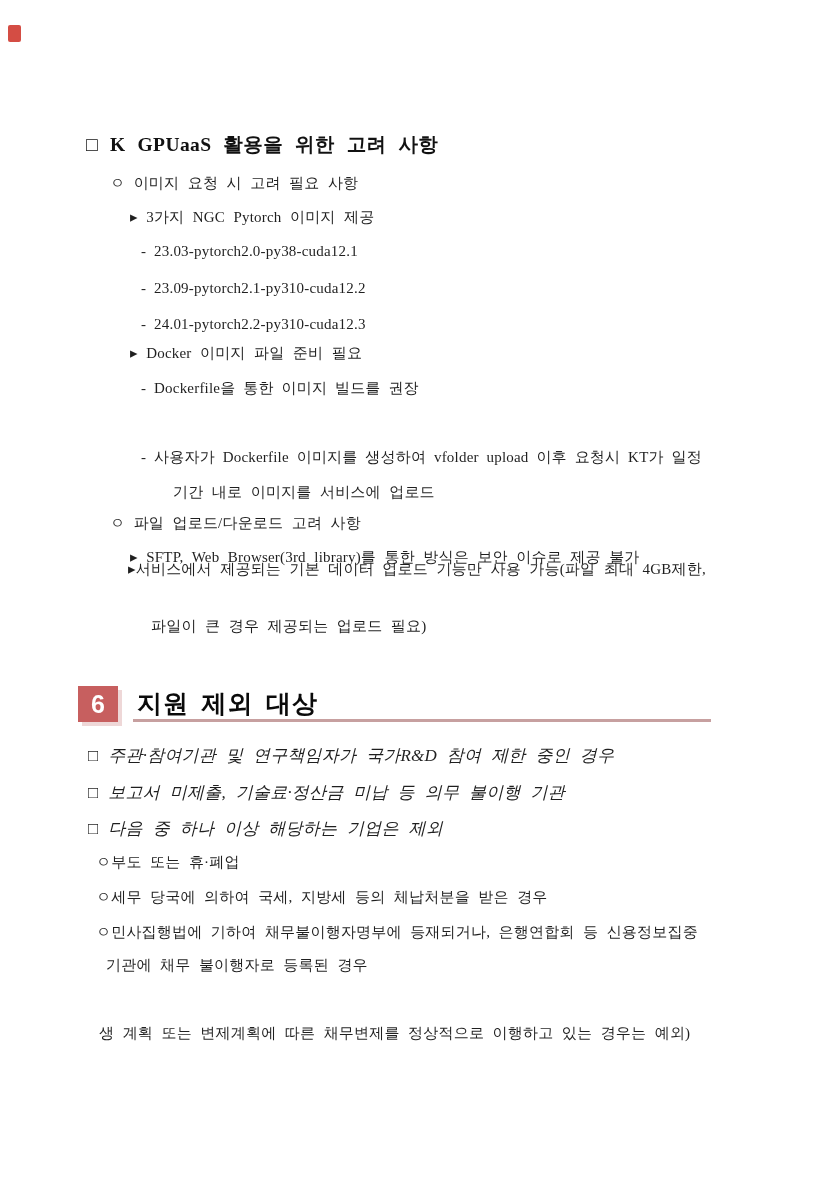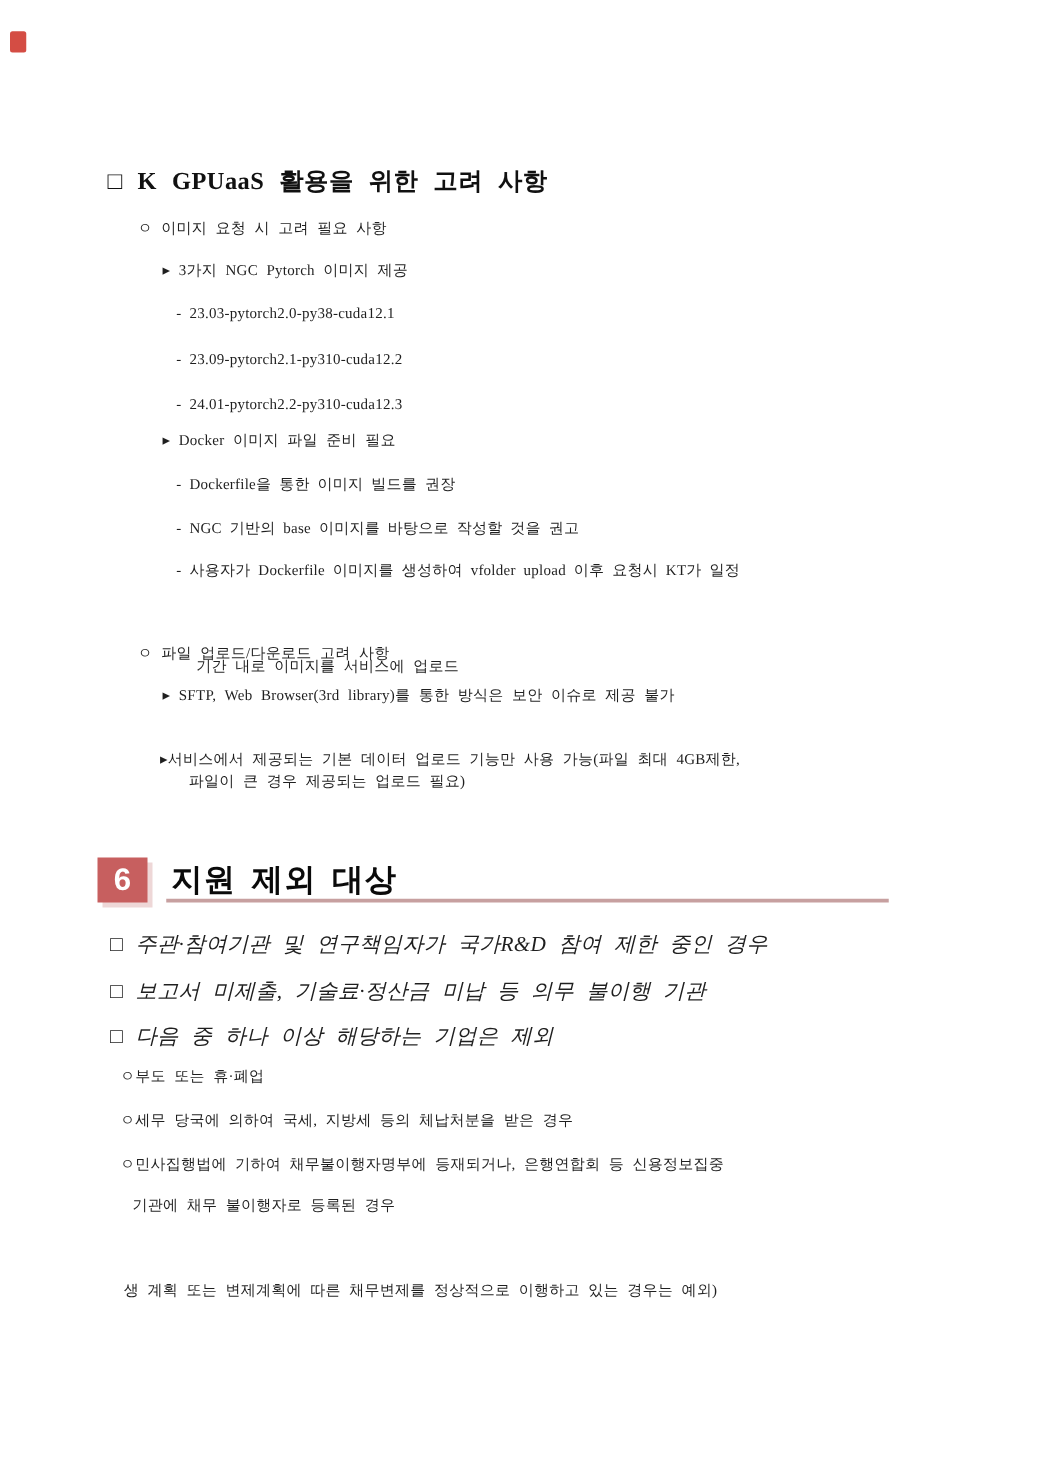--- a/index.html
+++ b/index.html
@@ -7,38 +7,38 @@
     position:relative;
     width:711px;height:1181px;
     background:#ffffff;
     font-family:"Liberation Serif","DejaVu Serif",serif;
     color:#1f1f1f;
     overflow:hidden;
   }
   .line{
     position:absolute;
     white-space:nowrap;
-    font-size:12px;
+    font-size:15px;
     letter-spacing:0.2px;
     word-spacing:0.30em;
   }
   .h1{
     left:86px;top:131px;
     font-size:19.5px;
     font-weight:bold;
     letter-spacing:0.4px;
     word-spacing:0.34em;
     color:#111;
   }
   
   .lvl1{left:110px;}
   .lvl2{left:130px;}
   .lvl2b{left:128px;}
   .lvl3{left:141px;word-spacing:0.26em;text-align:right;}
-  .cont3{left:157px;margin-top:42px;}
+  .cont3{left:173px;}
   .cont2{left:151px;}
   
   .badge{
     position:absolute;
     left:78px;top:686px;
     width:40px;height:36px;
     display:flex;align-items:center;justify-content:center;
     font-family:"Liberation Sans","DejaVu Sans",sans-serif;
     font-weight:bold;font-size:25px;color:#ffffff;
   }
@@ -79,26 +79,25 @@
 
   <div class="line h1">□ K GPUaaS 활용을 위한 고려 사항</div>
 
   <div class="line lvl1" style="top:174px">ㅇ 이미지 요청 시 고려 필요 사항</div>
   <div class="line lvl2" style="top:208px">▸ 3가지 NGC Pytorch 이미지 제공</div>
   <div class="line lvl3" style="top:243px">- 23.03-pytorch2.0-py38-cuda12.1</div>
   <div class="line lvl3" style="top:280px">- 23.09-pytorch2.1-py310-cuda12.2</div>
   <div class="line lvl3" style="top:316px">- 24.01-pytorch2.2-py310-cuda12.3</div>
   <div class="line lvl2" style="top:344px">▸ Docker 이미지 파일 준비 필요</div>
   <div class="line lvl3" style="top:379px">- Dockerfile을 통한 이미지 빌드를 권장</div>
-  <div class="line lvl3" style="top:414px">- NGC 기반의 base 이미지를 바탕으로 작성할 것을 권고</div>
   <div class="line lvl3" style="top:448px">- 사용자가 Dockerfile 이미지를 생성하여 vfolder upload 이후 요청시 KT가 일정</div>
   <div class="line cont3" style="top:483px">기간 내로 이미지를 서비스에 업로드</div>
   <div class="line lvl1" style="top:514px">ㅇ 파일 업로드/다운로드 고려 사항</div>
   <div class="line lvl2" style="top:548px">▸ SFTP, Web Browser(3rd library)를 통한 방식은 보안 이슈로 제공 불가</div>
-  <div class="line lvl2b" style="top:599px">▸서비스에서 제공되는 기본 데이터 업로드 기능만 사용 가능(파일 최대 4GB제한,</div>
+  <div class="line lvl2b" style="top:560px">▸서비스에서 제공되는 기본 데이터 업로드 기능만 사용 가능(파일 최대 4GB제한,</div>
   <div class="line cont2" style="top:617px">파일이 큰 경우 제공되는 업로드 필요)</div>
 
   <div class="badge" style="background: rgb(199, 95, 95); box-shadow: rgb(238, 215, 215) 4px 4px 0px 0px;">6</div>
   <div class="sec-title">지원 제외 대상</div>
   <div class="sec-underline" style="background: rgb(199, 160, 160);"></div>
 
   <div class="line chk" style="top:744px">□ 주관·참여기관 및 연구책임자가 국가R&amp;D 참여 제한 중인 경우</div>
   <div class="line chk" style="top:781px">□ 보고서 미제출, 기술료·정산금 미납 등 의무 불이행 기관</div>
   <div class="line chk" style="top:817px">□ 다음 중 하나 이상 해당하는 기업은 제외</div>
   <div class="line cir" style="top:853px">ㅇ부도 또는 휴·폐업</div>

